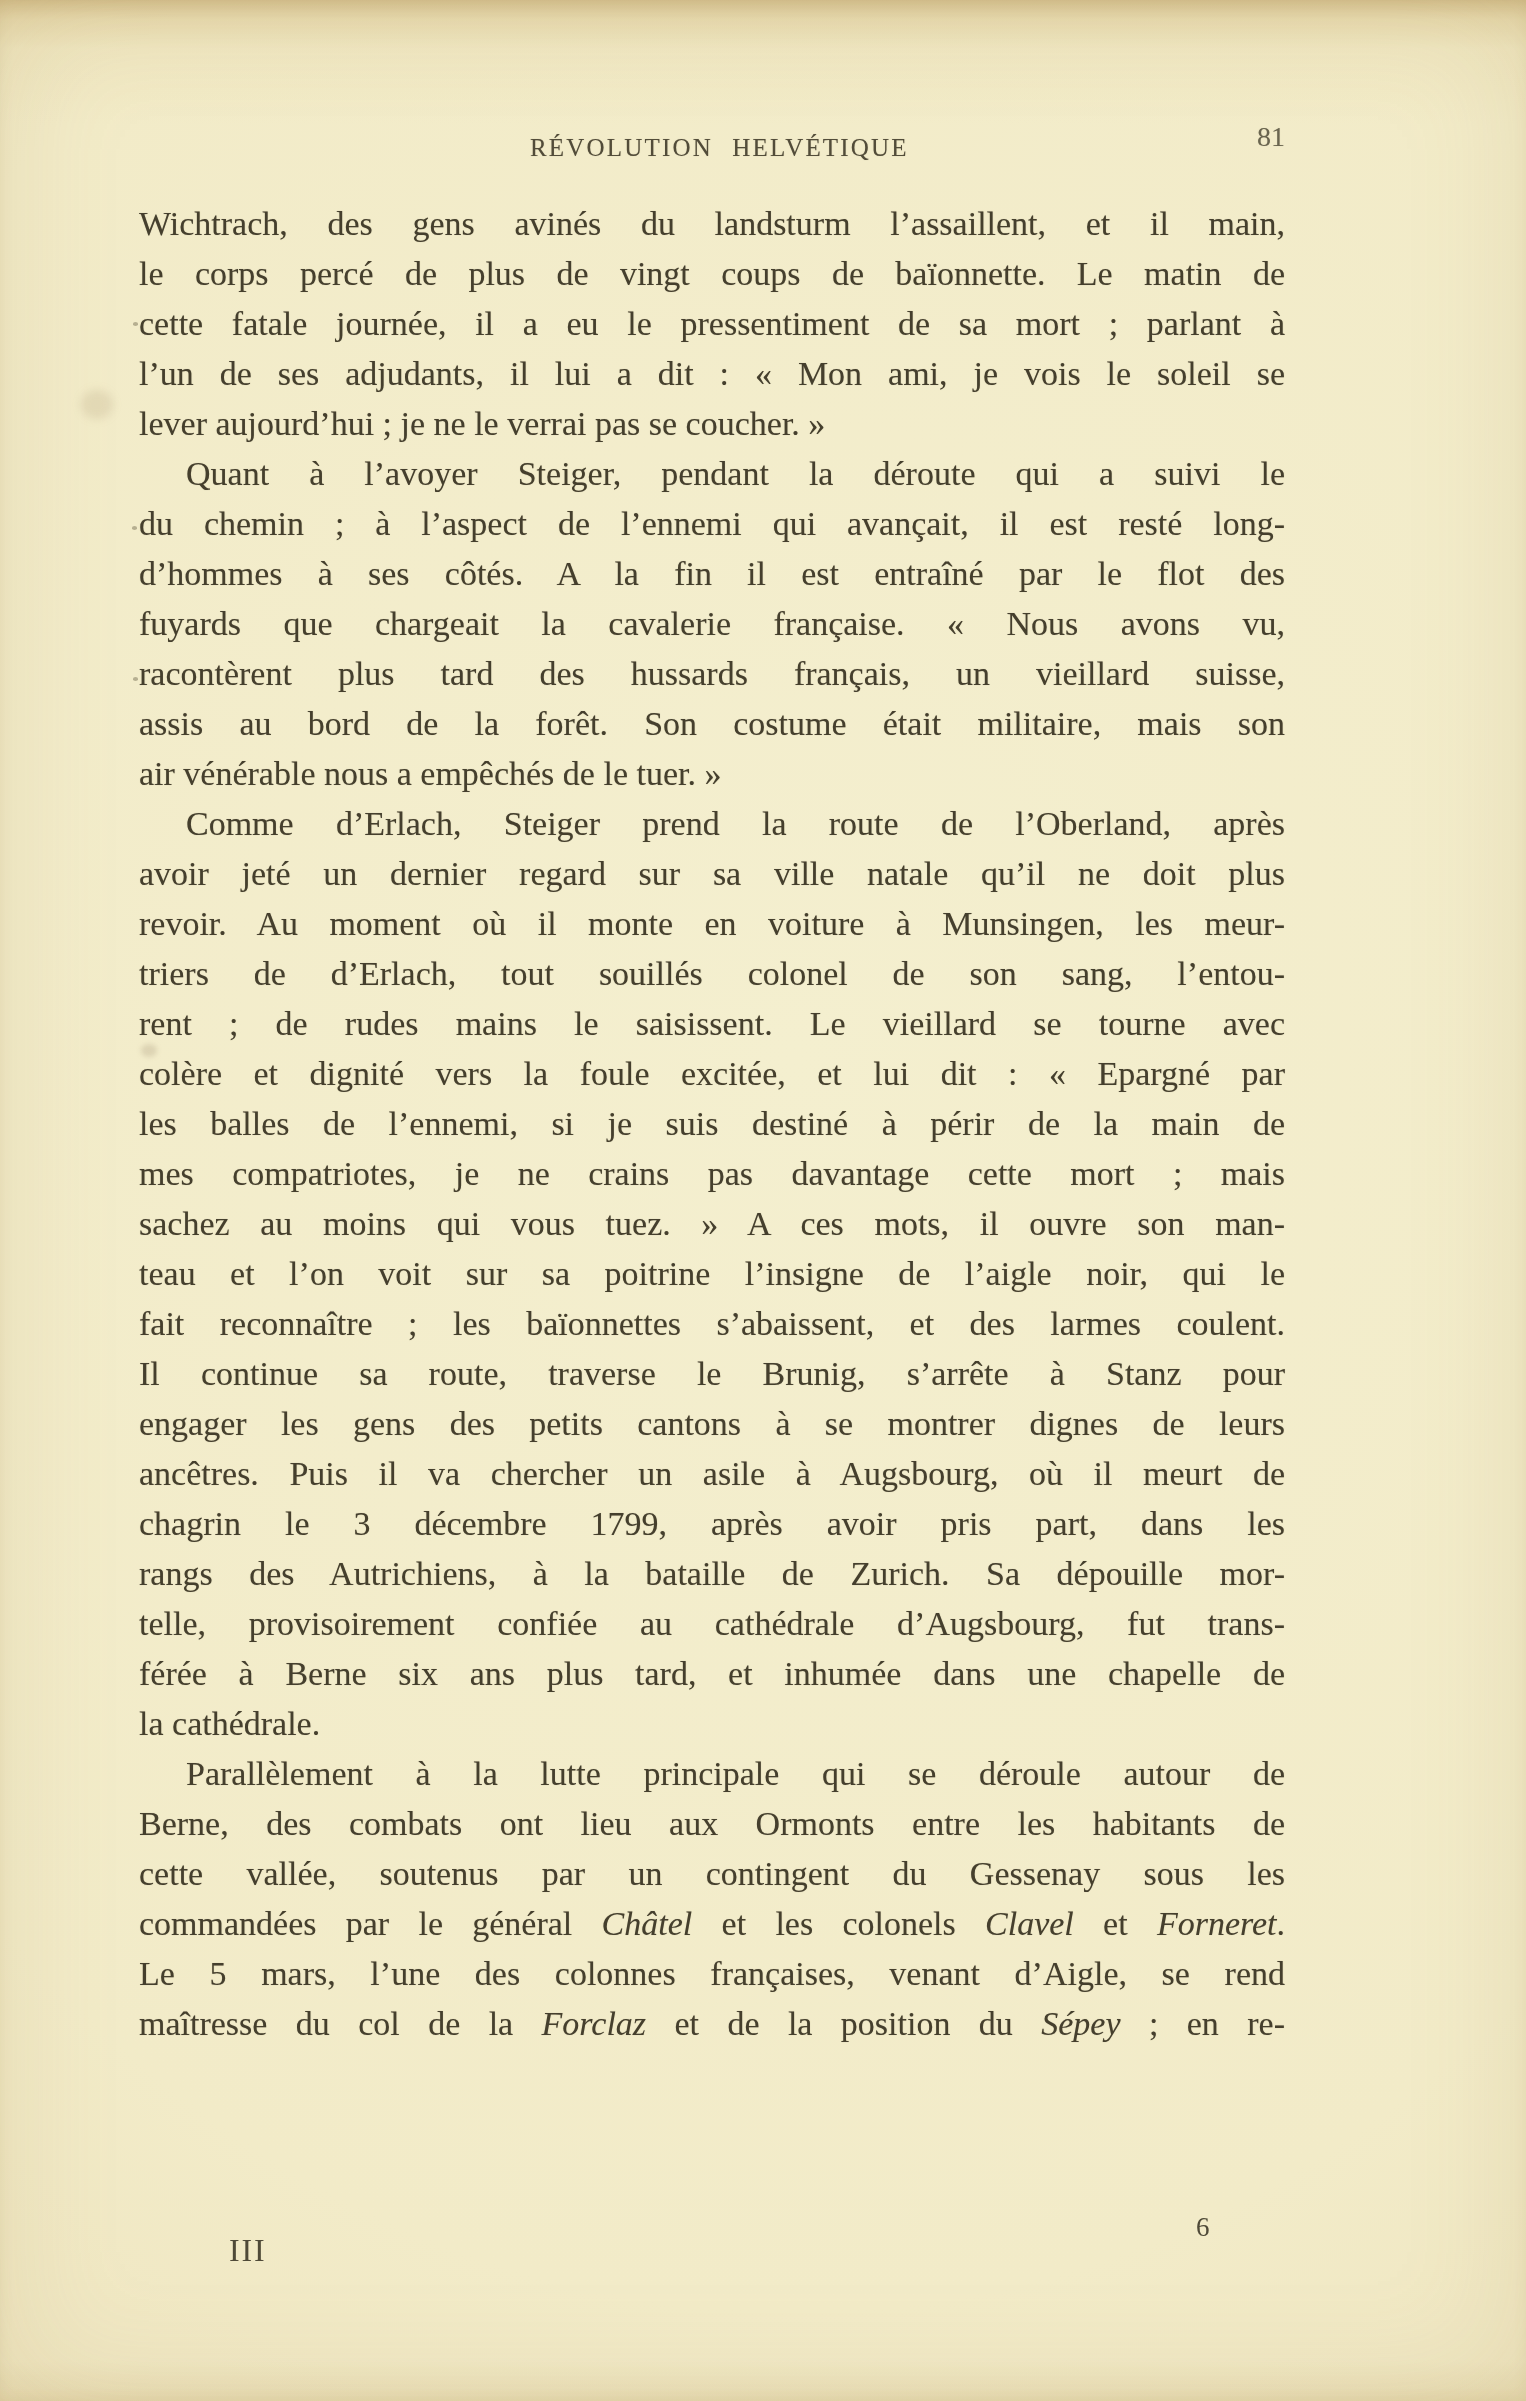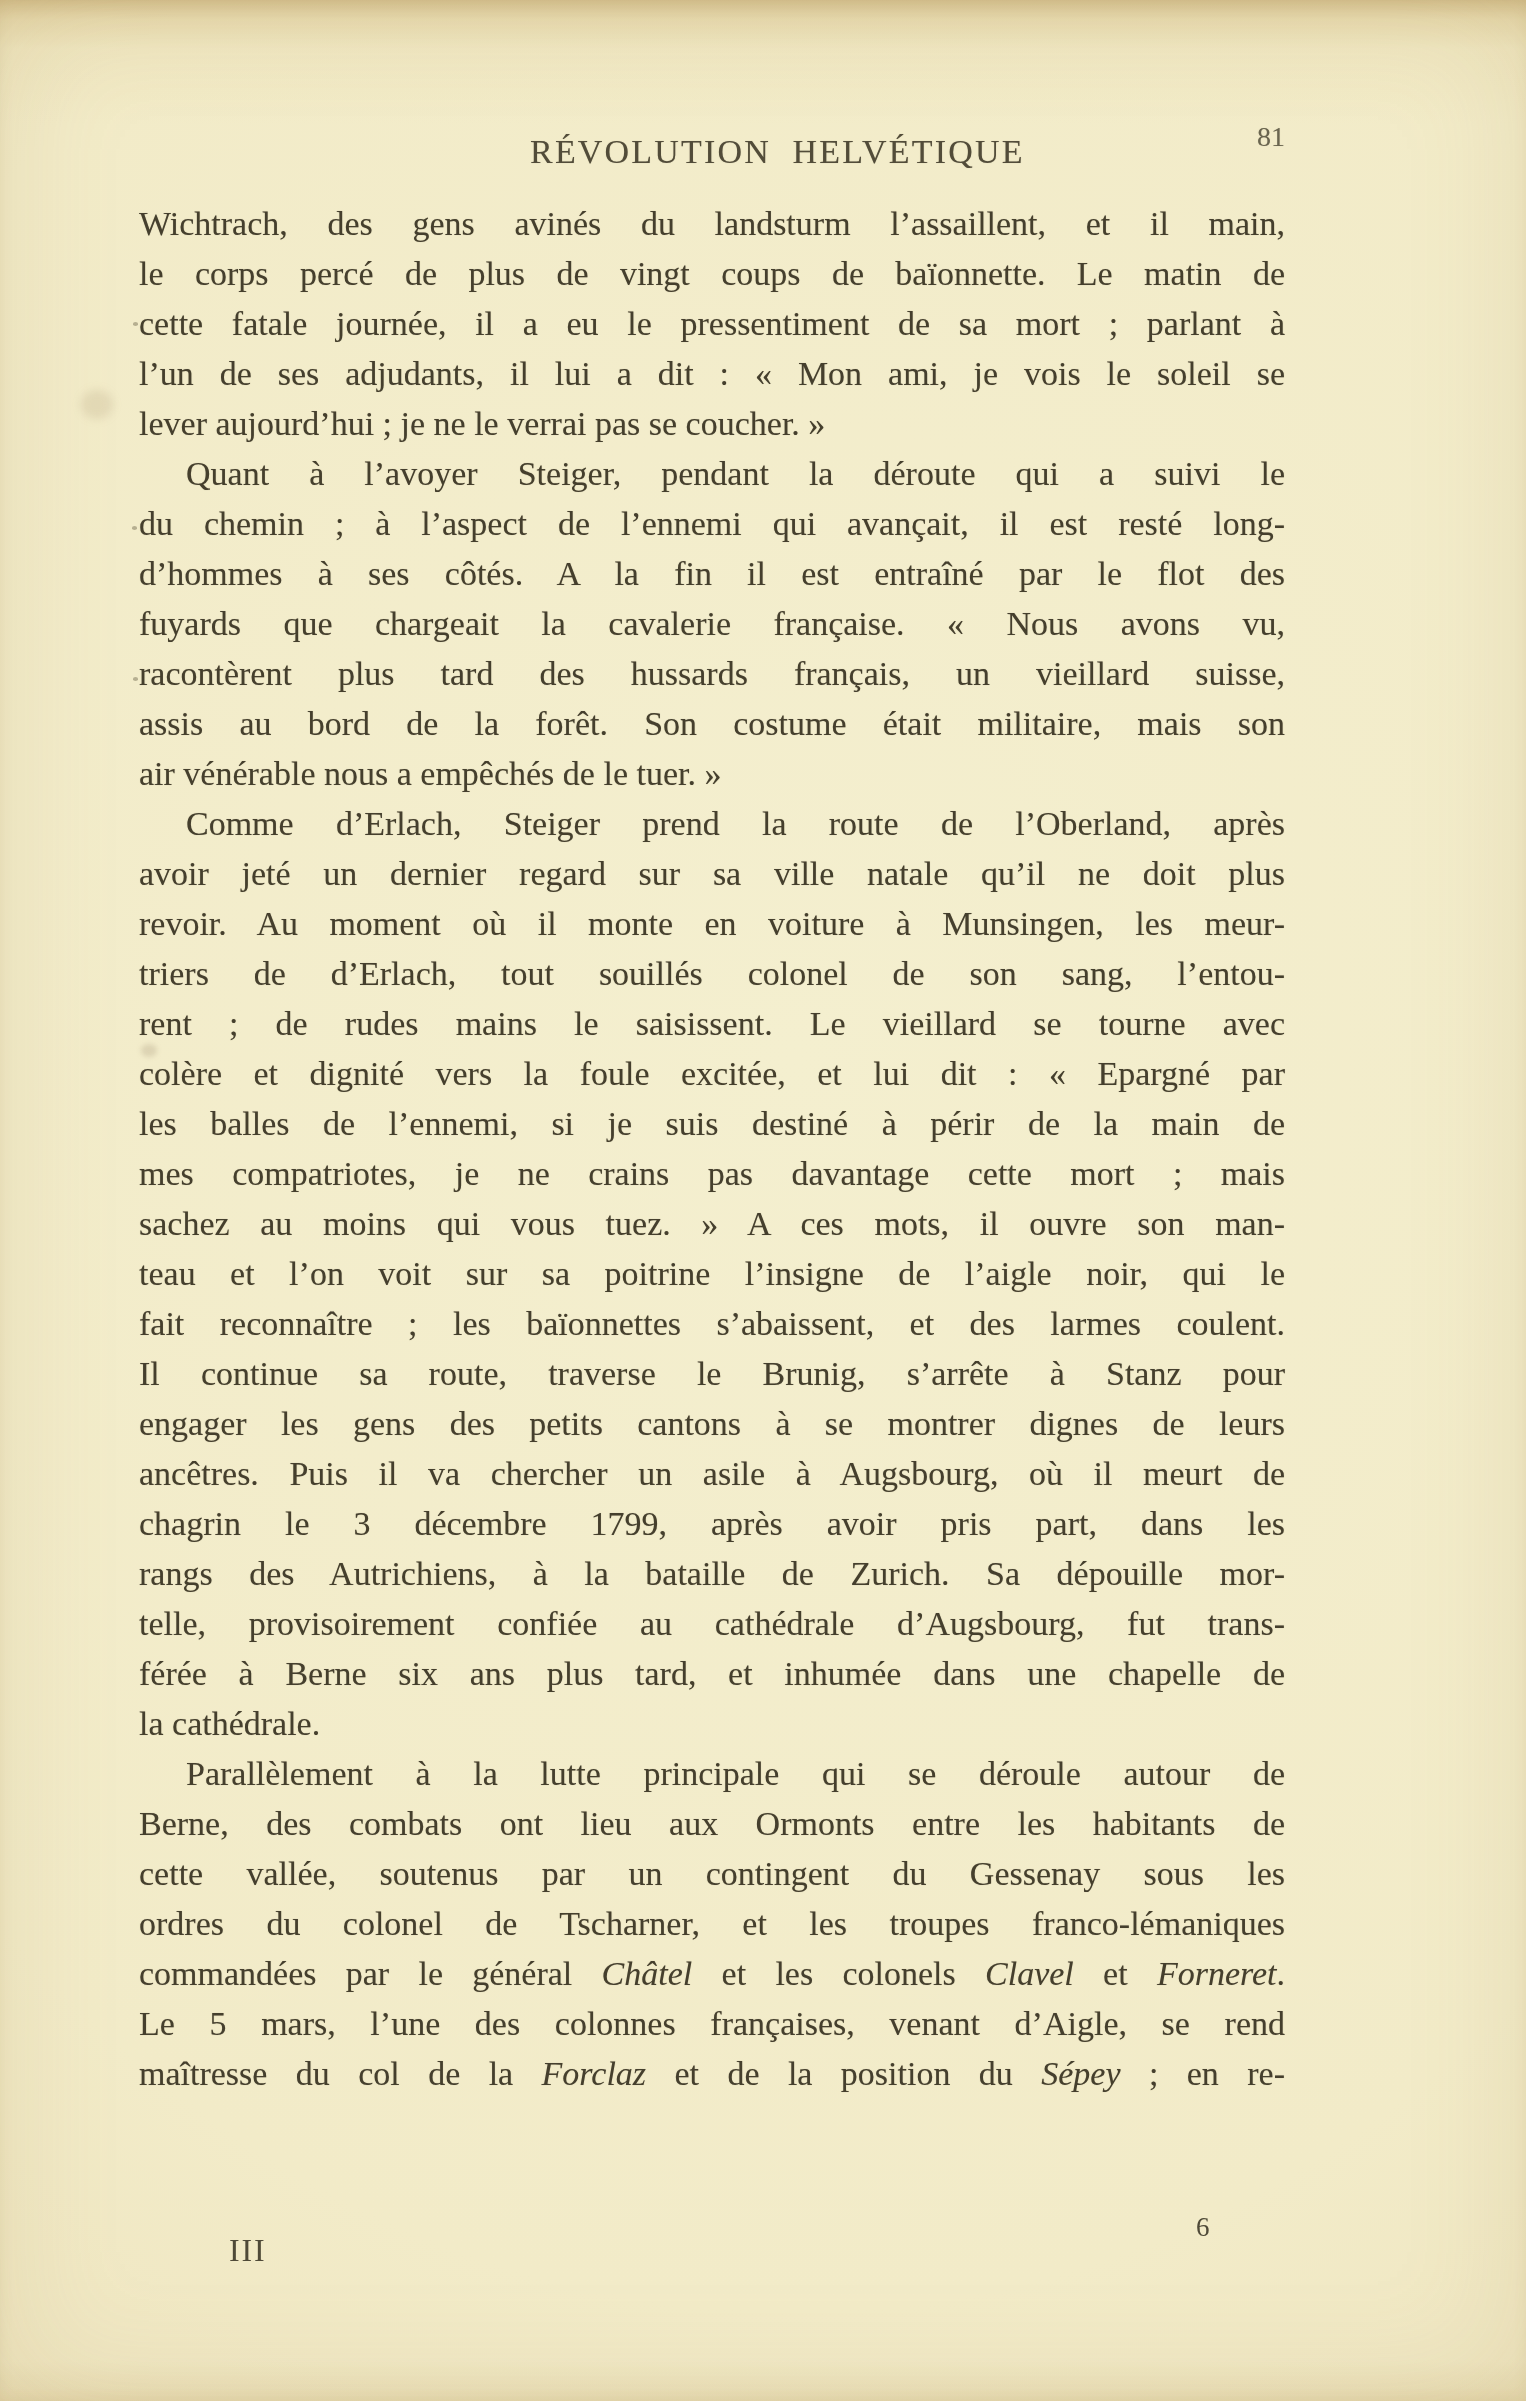--- a/index.html
+++ b/index.html
@@ -13,21 +13,21 @@
       linear-gradient(180deg, rgba(190,158,95,.50) 0px, rgba(208,182,120,.30) 19.7px, rgba(228,211,160,.16) 49px, rgba(240,233,200,0) 125px),
       linear-gradient(0deg, rgba(198,173,112,.18) 0px, rgba(198,173,112,0) 41px),
       radial-gradient(ellipse 130% 95% at 52% 44%, #f4efcf 0%, #f2ebc8 55%, #ece1ba 88%, #e6d9ab 100%);
     box-shadow: inset 0 0 125px rgba(165,135,75,.16), inset 0 0 14.3px rgba(150,120,60,.10);
     color: #46402e;
   }
   .running-header {
     position: absolute;
     left: 530px;
     top: 135px;
-    font-size: 34px;
+    font-size: 25px;
     line-height: 1;
     letter-spacing: 2.2px;
     word-spacing: 10.7px;
     color: #524c39;
     text-shadow: 0 0 0.9px rgba(82,76,57,.35);
     white-space: nowrap;
   }
   .page-number {
     position: absolute;
     left: 1257px;
@@ -135,21 +135,20 @@
         <div class="line">chagrin le 3 décembre 1799, après avoir pris part, dans les</div>
         <div class="line">rangs des Autrichiens, à la bataille de Zurich. Sa dépouille mor-</div>
         <div class="line">telle, provisoirement confiée au cathédrale d’Augsbourg, fut trans-</div>
         <div class="line">férée à Berne six ans plus tard, et inhumée dans une chapelle de</div>
         <div class="line end">la cathédrale.</div>
       </div>
       <div class="para indent">
         <div class="line">Parallèlement à la lutte principale qui se déroule autour de</div>
         <div class="line">Berne, des combats ont lieu aux Ormonts entre les habitants de</div>
         <div class="line">cette vallée, soutenus par un contingent du Gessenay sous les</div>
-        <div class="line">ordres du colonel de Tscharner, et les troupes franco-lémaniques</div>
         <div class="line">commandées par le général <i>Châtel</i> et les colonels <i>Clavel</i> et <i>Forneret</i>.</div>
         <div class="line">Le 5 mars, l’une des colonnes françaises, venant d’Aigle, se rend</div>
         <div class="line">maîtresse du col de la <i>Forclaz</i> et de la position du <i>Sépey</i> ; en re-</div>
       </div>
     </div>
 
   <div class="signature-mark">III</div>
 
   <div class="sheet-number">6</div>
 

